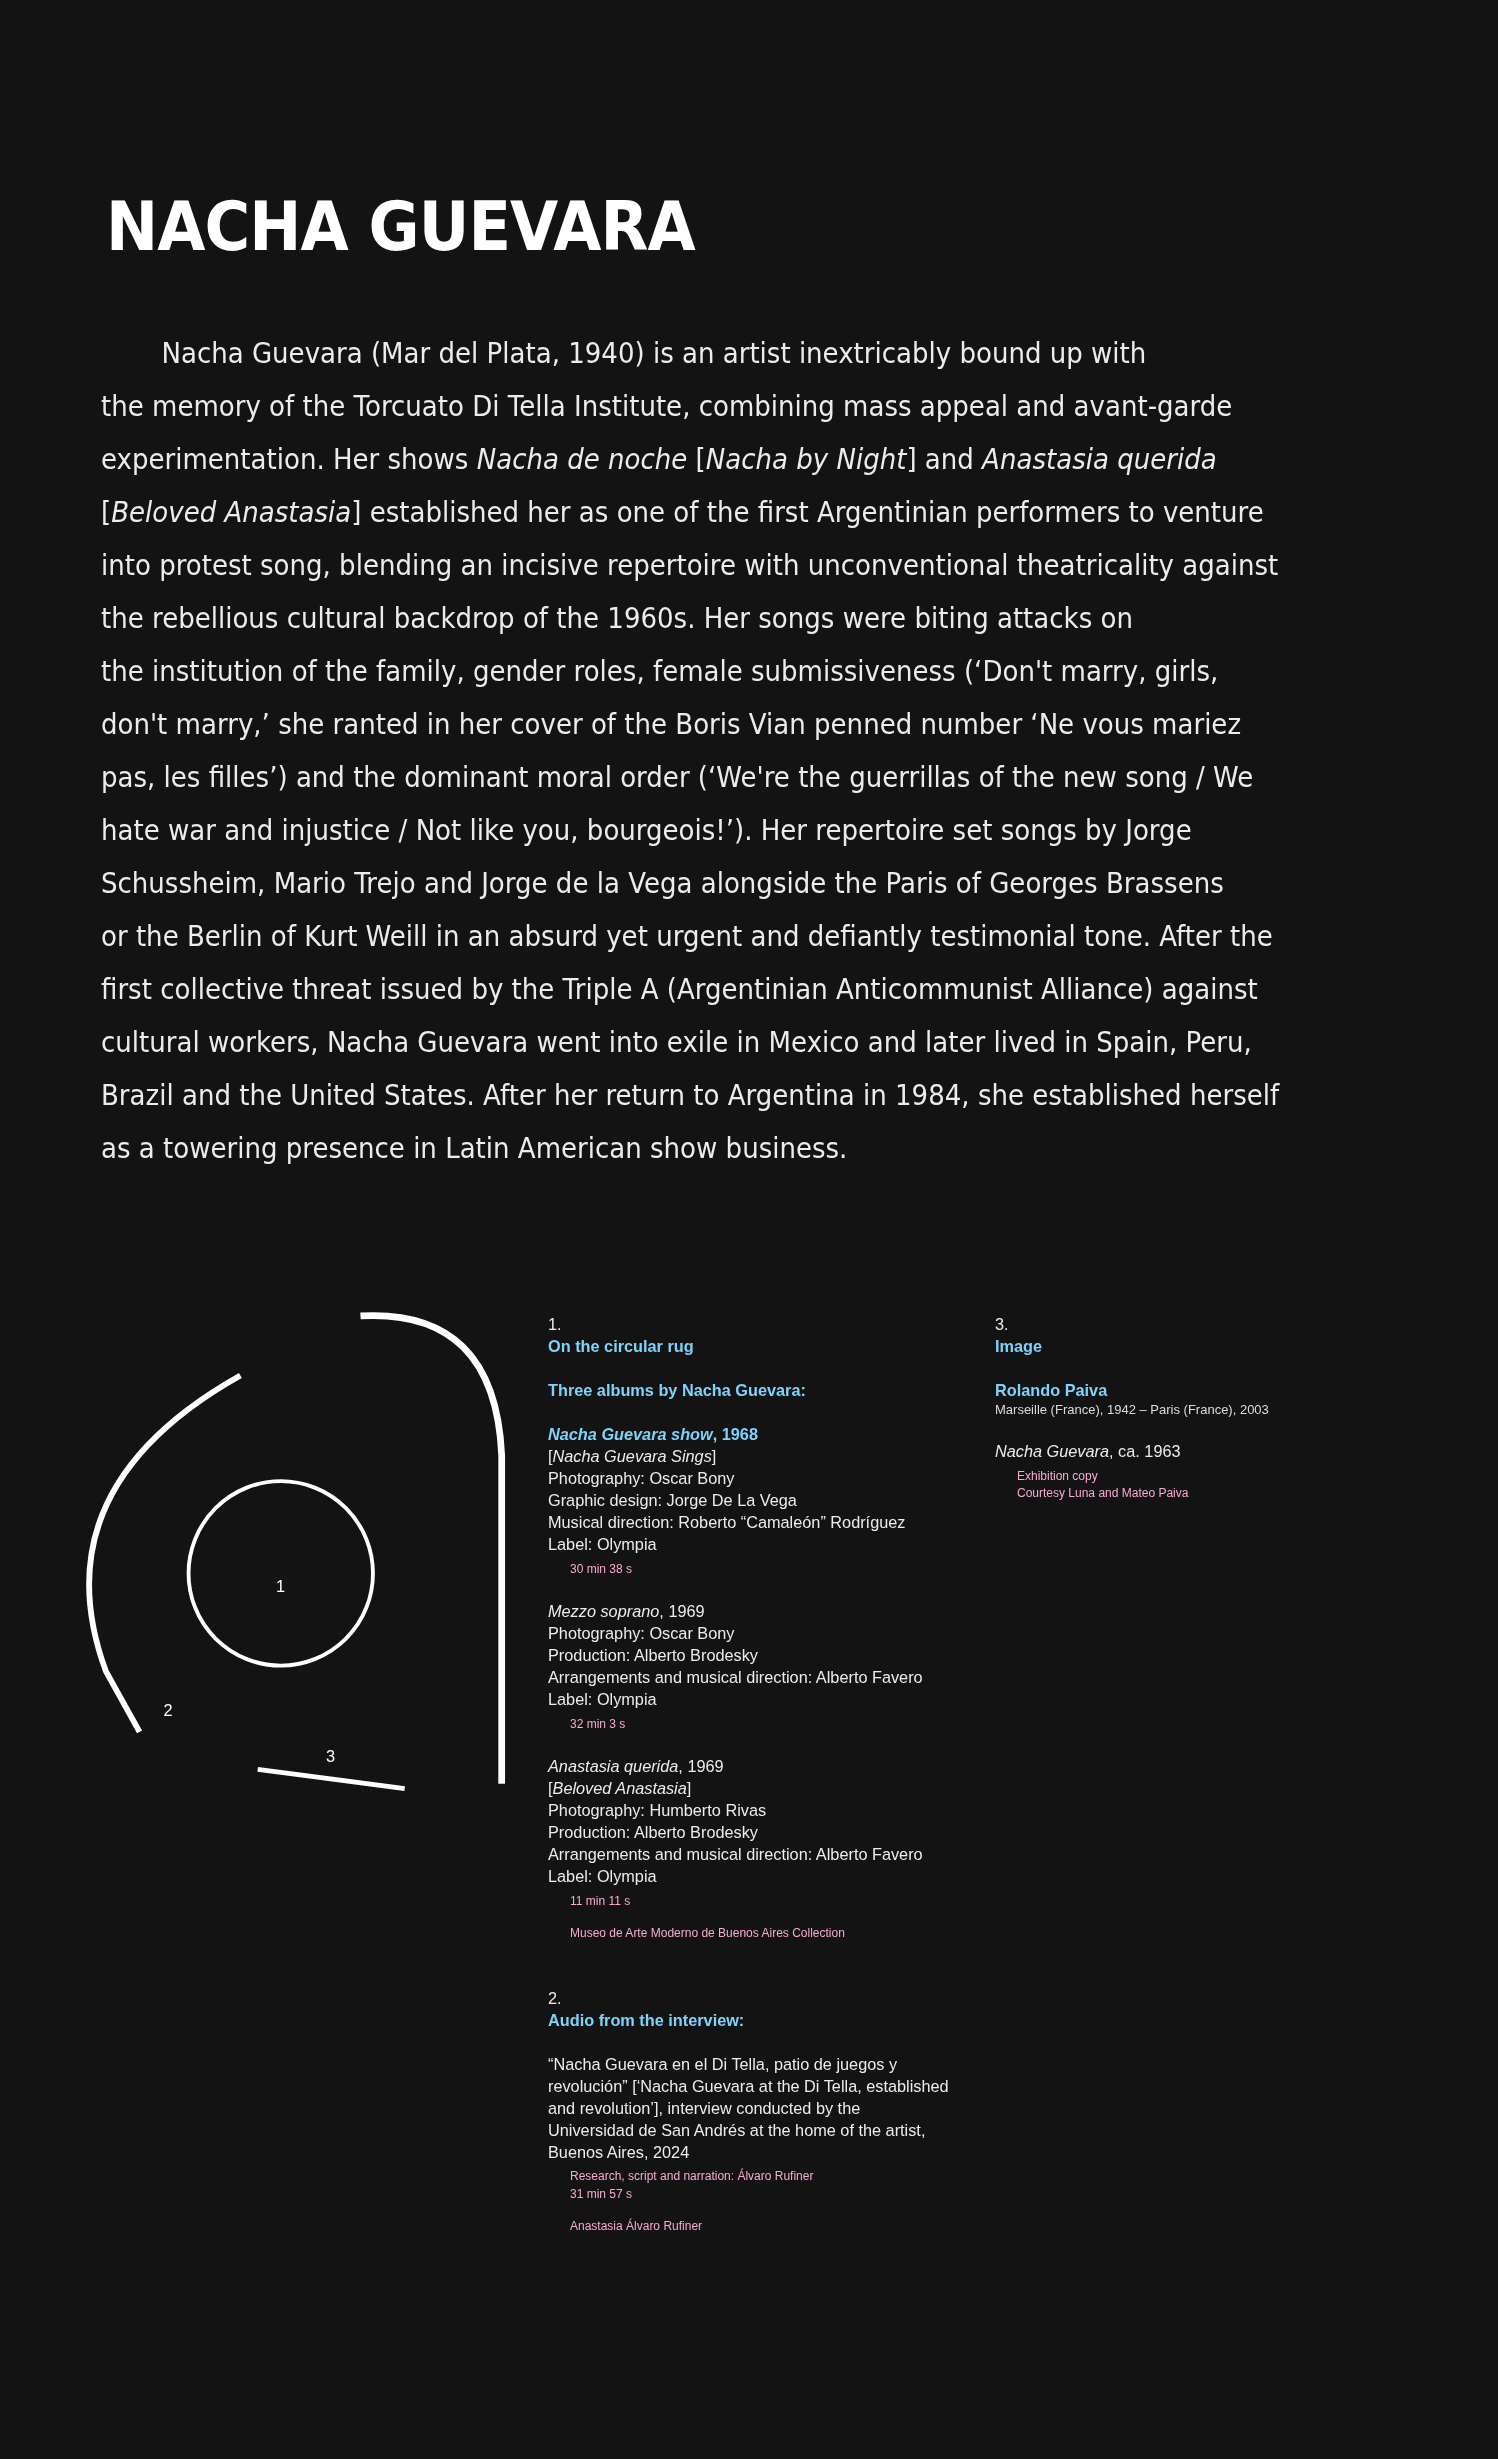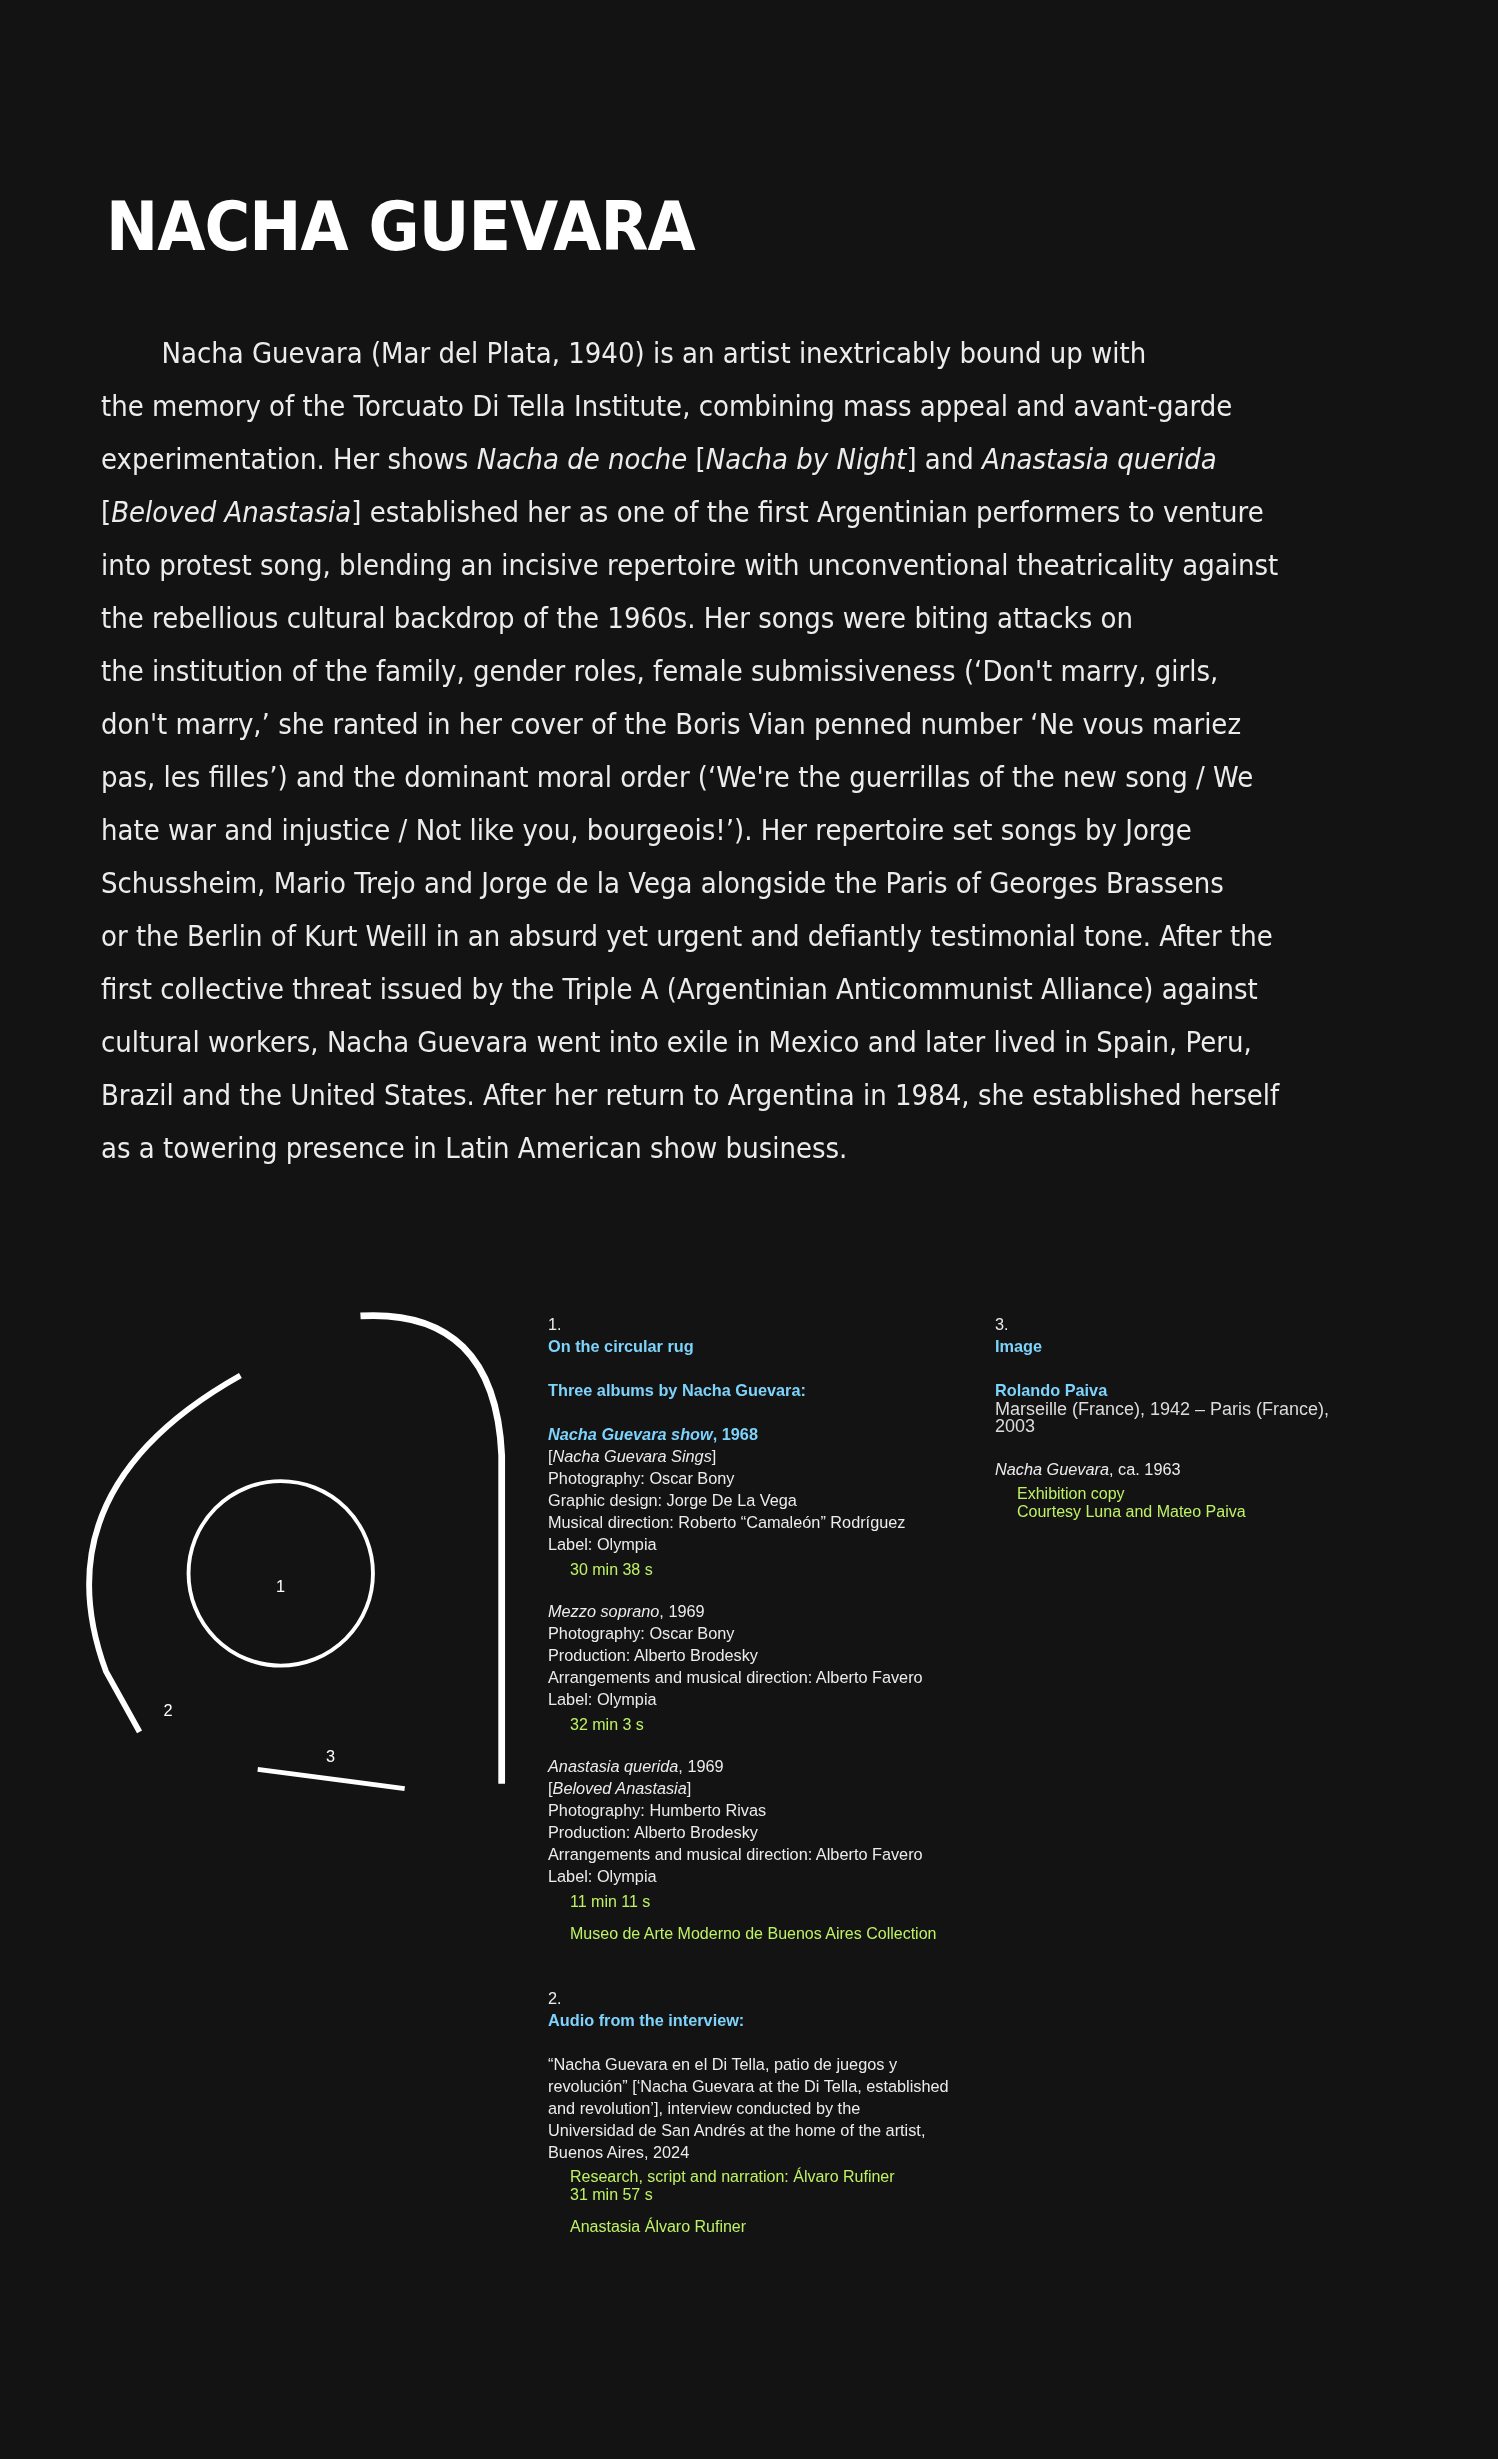--- a/index.html
+++ b/index.html
@@ -44,26 +44,26 @@
     font-family: "Liberation Sans", sans-serif;
     font-size: 16.3px;
     line-height: 22px;
     color: #ececec;
   }
   .col1 { left: 548px; top: 1313px; width: 423px; }
   .col3 { left: 995px; top: 1313px; width: 346px; }
   .col .b { font-weight: bold; color: #7dd3fc; }
   .col .gap { height: 22px; }
   .col .small {
-    font-size: 16px; line-height: 17.3px;
-    padding-left: 22px; color: #bef264;
+    font-size: 12px; line-height: 17.3px;
+    padding-left: 22px; color: #f9a8d4;
   }
   .col .small.first { margin-top: 5.8px; }
   .col .small.tight { margin-top: 15px; }
-  .col .tiny { font-size: 18px; line-height: 17.3px; color: #dcdcdc; }
+  .col .tiny { font-size: 13px; line-height: 17.3px; color: #dcdcdc; }
 </style>
 </head>
 <body>
 
 <h1 class="title">NACHA GUEVARA</h1>
 
 <div class="body-text" id="body-text">
     <span class="line indent"><span>Nacha Guevara (Mar del Plata, 1940) is an artist inextricably bound up with</span></span>
     <span class="line"><span>the memory of the Torcuato Di Tella Institute, combining mass appeal and avant-garde</span></span>
     <span class="line"><span>experimentation. Her shows </span><i>Nacha de noche</i><span> [</span><i>Nacha by Night</i><span>] and </span><i>Anastasia querida</i></span>

